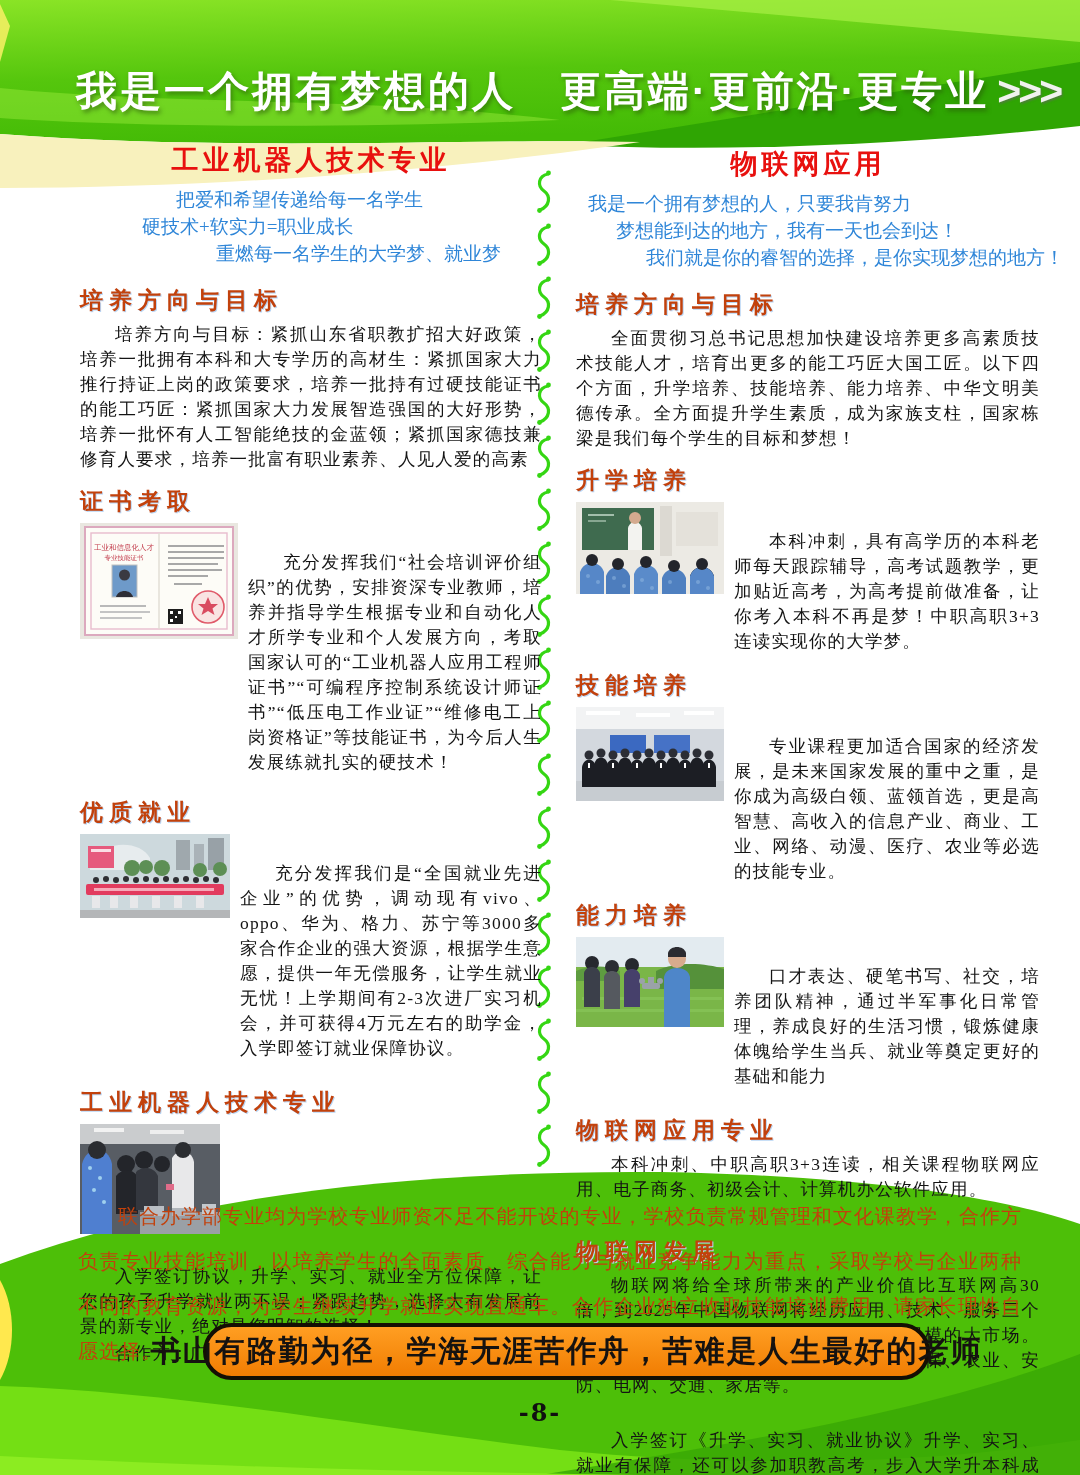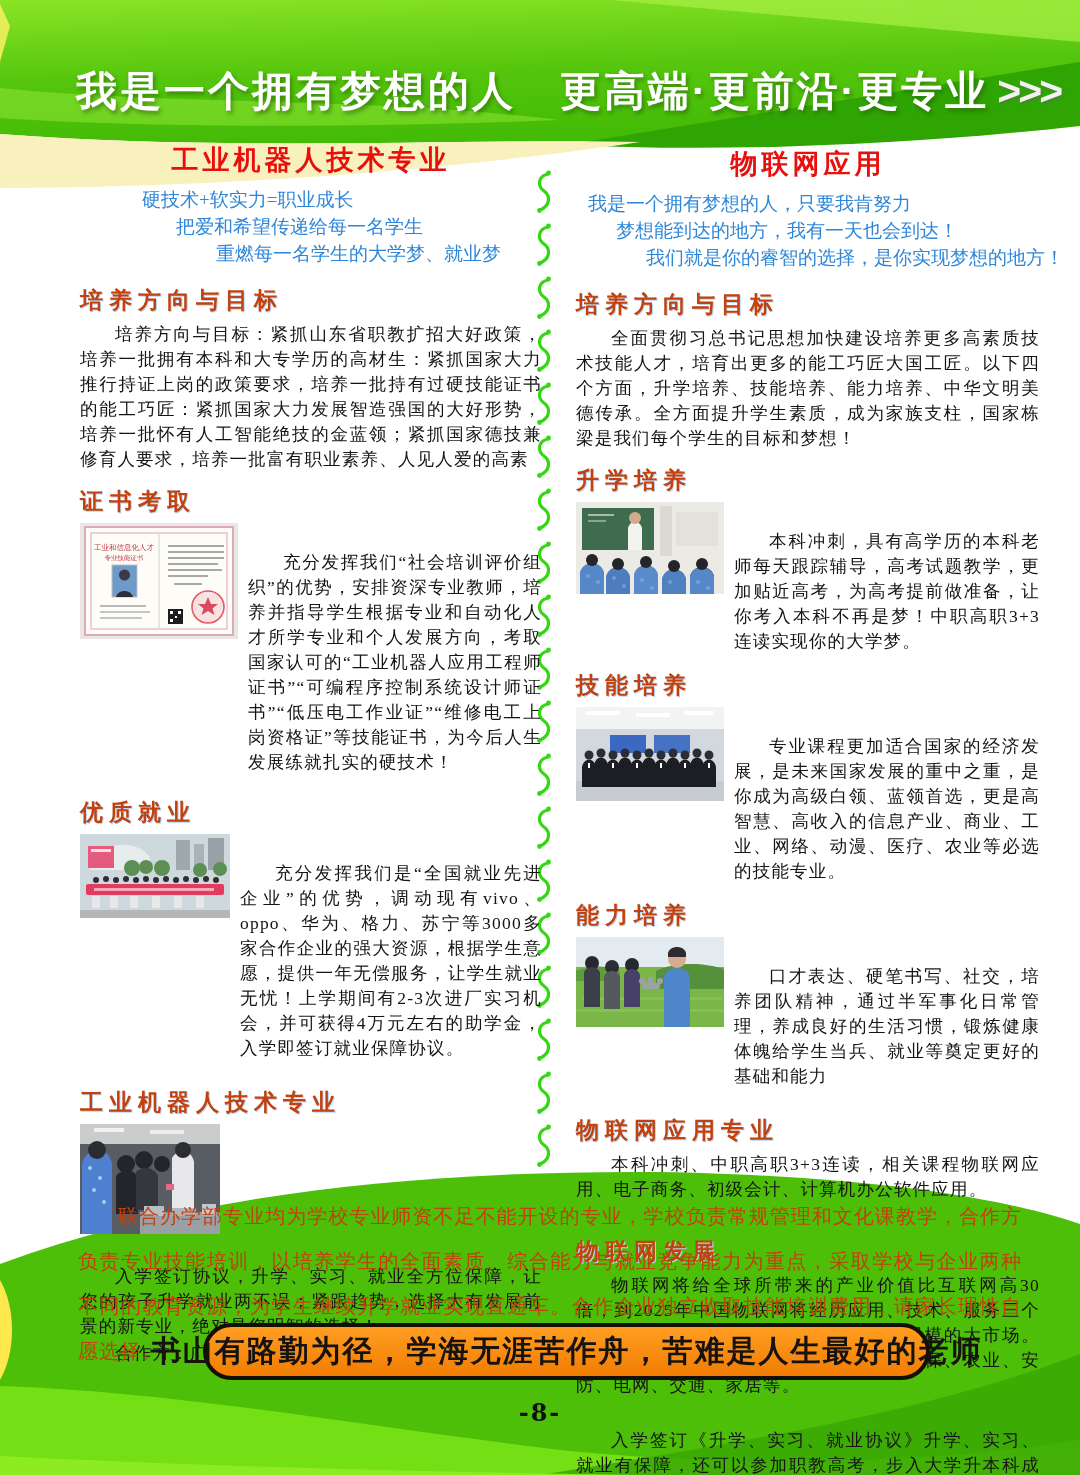--- a/index.html
+++ b/index.html
@@ -196,22 +196,22 @@
   <svg width="22" height="46" viewBox="0 0 22 46">
     <path d="M16,6 C6,8 5,18 12,23 C19,28 18,38 8,42" fill="none" stroke="#35d613" stroke-width="3.2" stroke-linecap="round"></path>
     <circle cx="16.5" cy="5" r="2.4" fill="#35d613"></circle>
     <circle cx="7.5" cy="42.5" r="2.4" fill="#35d613"></circle>
   </svg>
 </div>
 
   <div class="col col-left">
     <div class="major-title">工业机器人技术专业</div>
     <div class="slogans">
+      <div class="slogan i1">把爱和希望传递给每一名学生</div>
       <div class="slogan i0">硬技术+软实力=职业成长</div>
-      <div class="slogan i1">把爱和希望传递给每一名学生</div>
       <div class="slogan i2">重燃每一名学生的大学梦、就业梦</div>
     </div>
 
     <div class="sec">
       <div class="sec-h">培养方向与目标</div>
       <p class="body-text indent">培养方向与目标：紧抓山东省职教扩招大好政策，培养一批拥有本科和大专学历的高材生：紧抓国家大力推行持证上岗的政策要求，培养一批持有过硬技能证书的能工巧匠：紧抓国家大力发展智造强国的大好形势，培养一批怀有人工智能绝技的金蓝领；紧抓国家德技兼修育人要求，培养一批富有职业素养、人见人爱的高素</p>
     </div>
 
     <div class="sec" style="margin-top:14px;">
       <div class="sec-h">证书考取</div>

